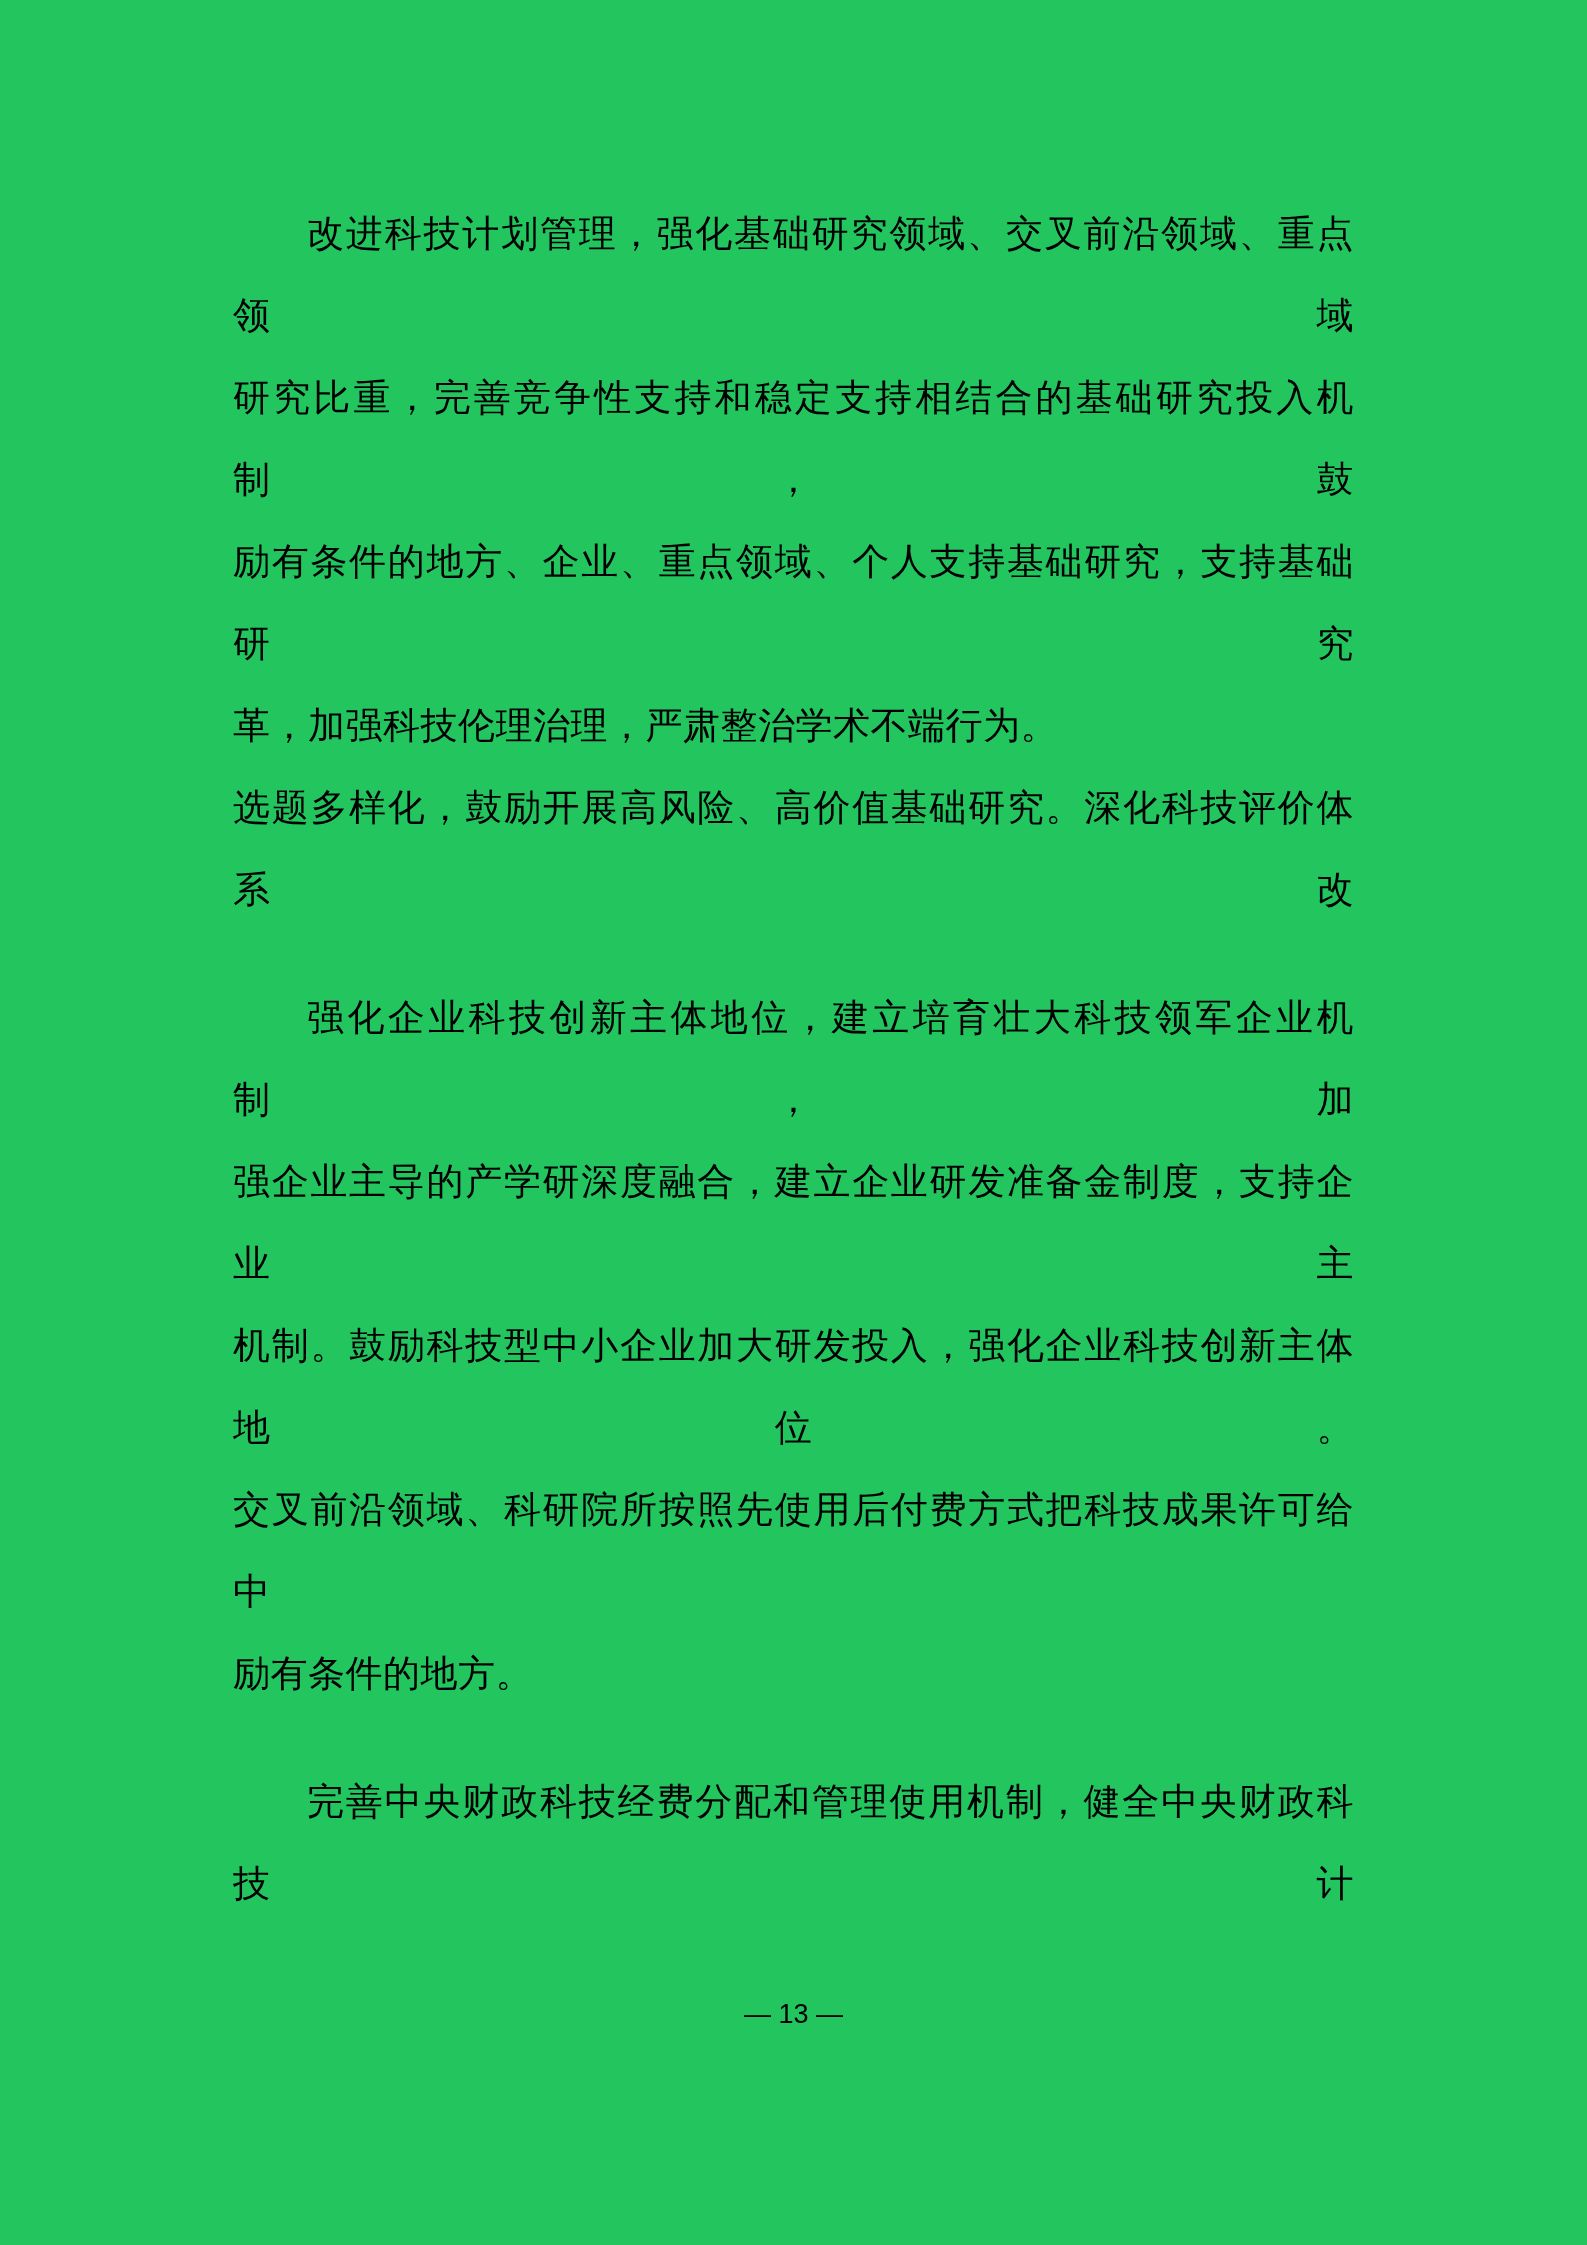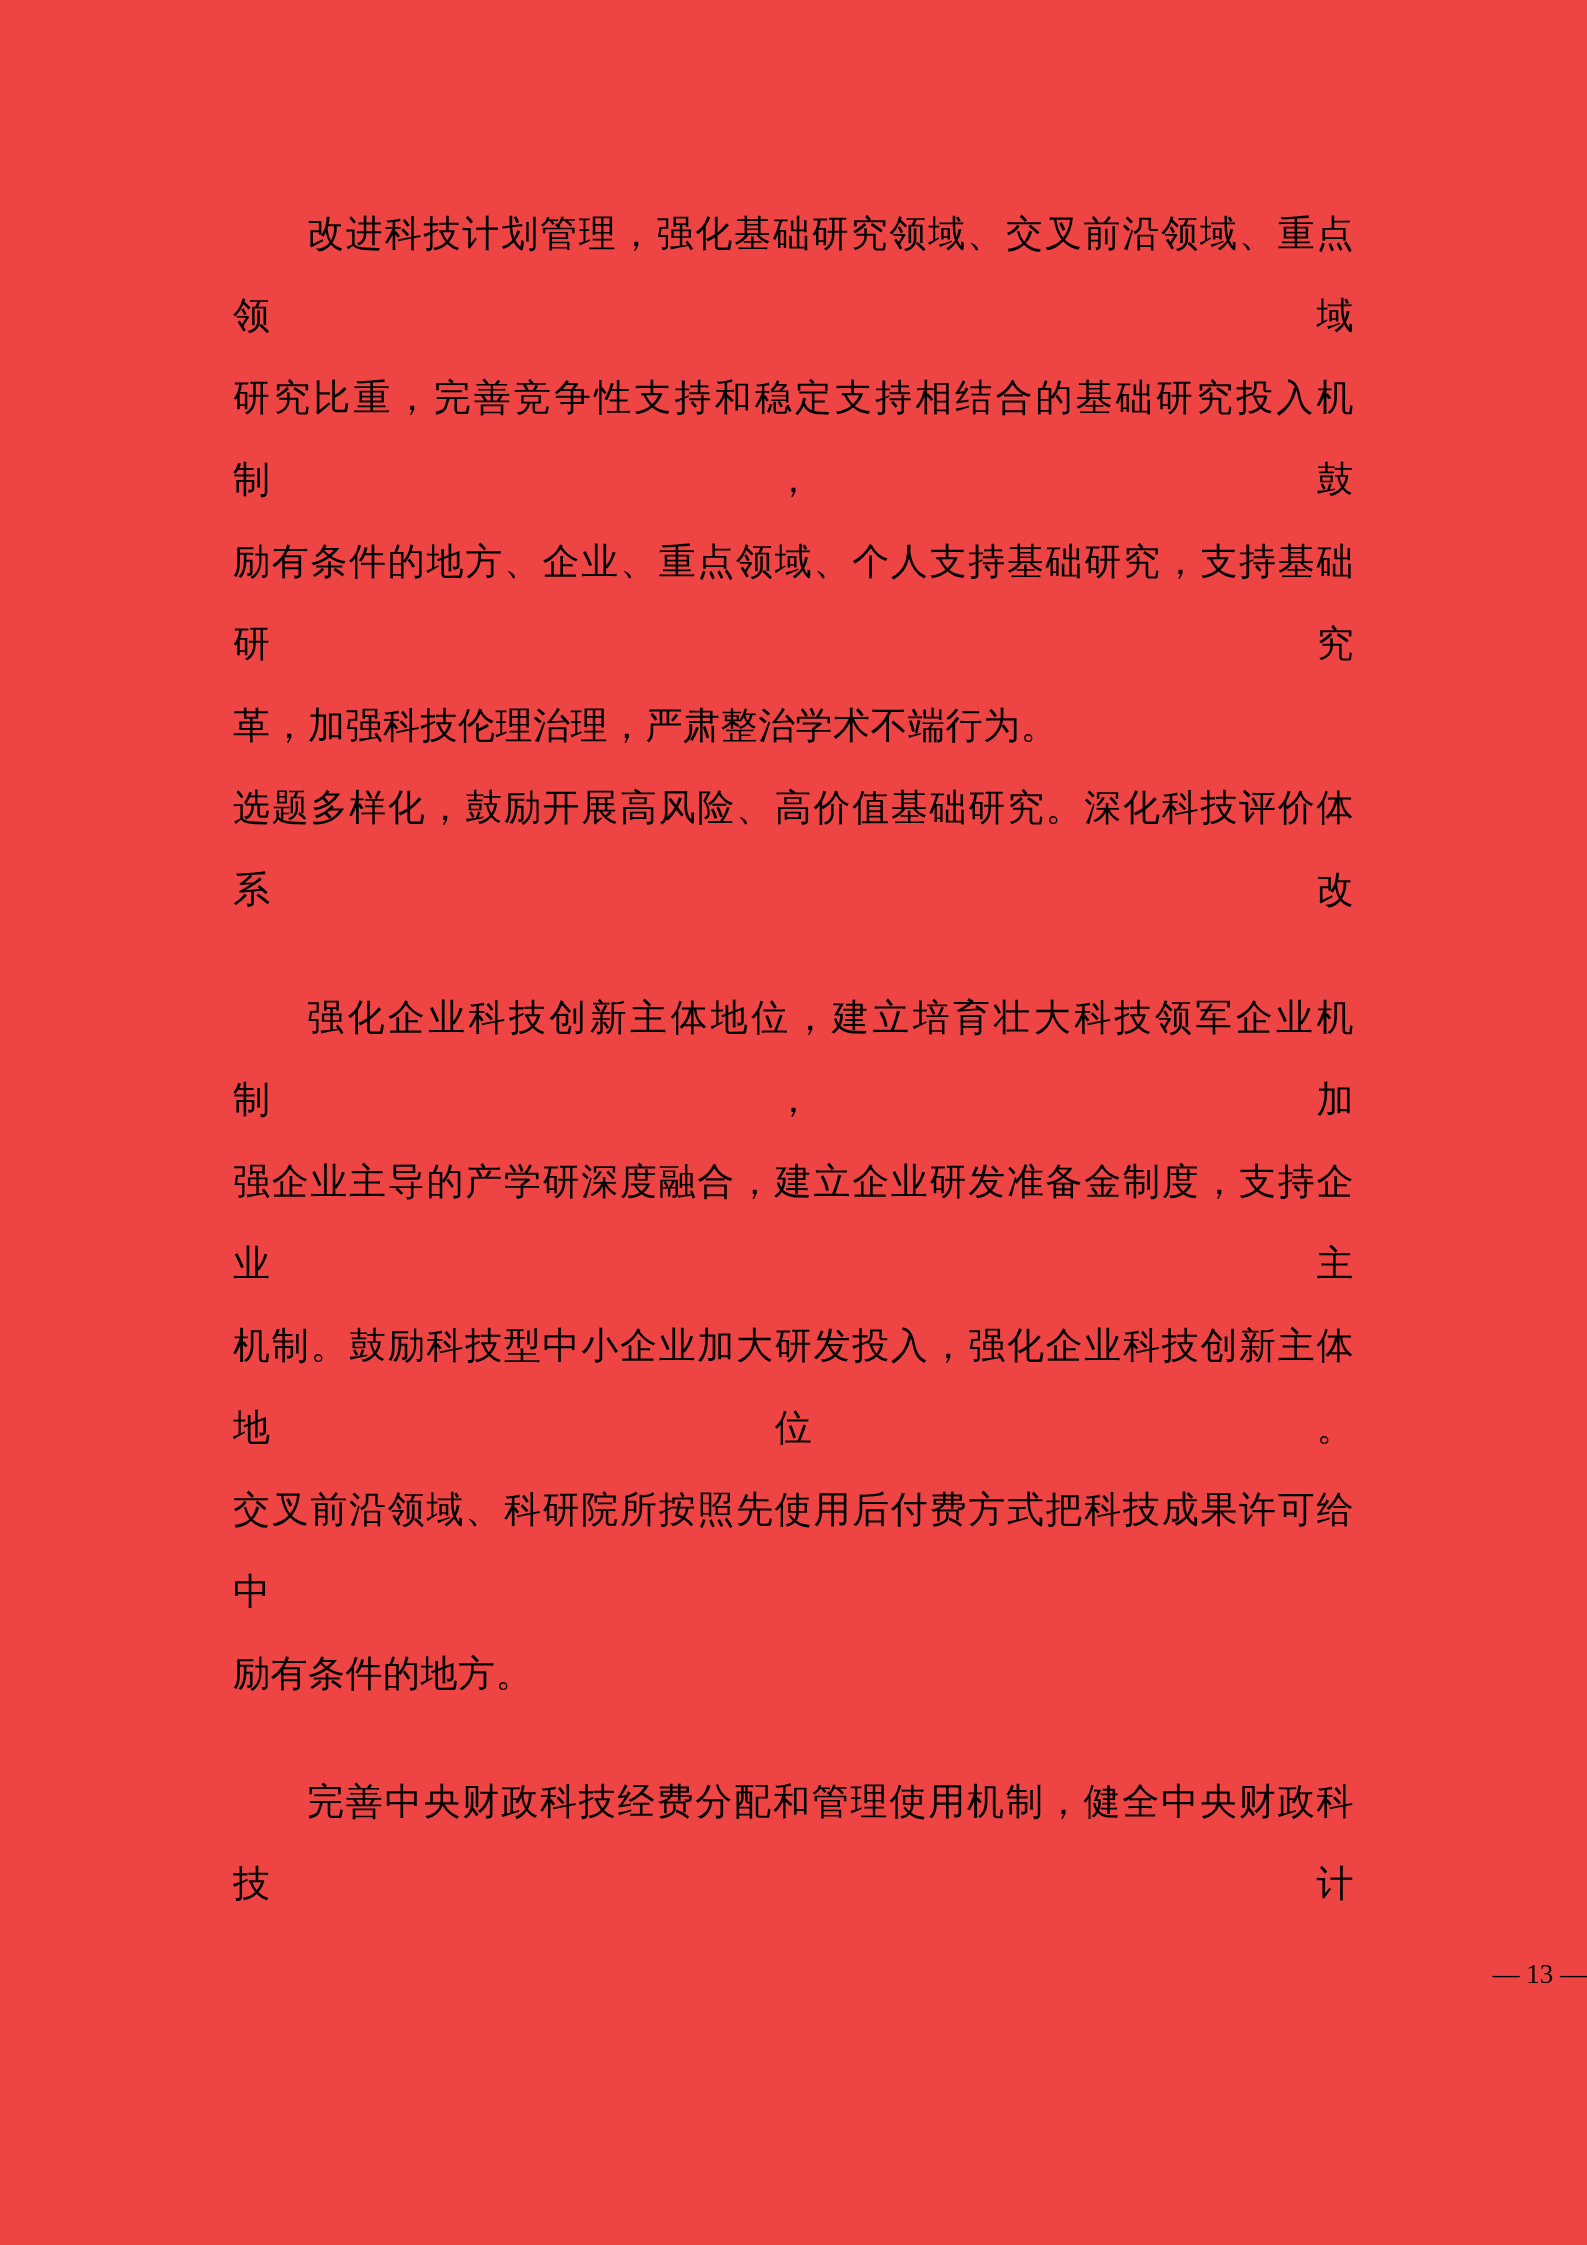--- a/index.html
+++ b/index.html
@@ -4,23 +4,23 @@
 <style>
   html, body {
     margin: 0;
     padding: 0;
     background: #ffffff;
   }
   .page {
     position: relative;
     width: 1587px;
     height: 2245px;
-    background: #ef4444;
+    background: #22c55e;
     color: #000000;
-    font-family: Liberation Serif, serif;
+    font-family: Liberation Sans, sans-serif;
     overflow: hidden;
   }
   .text-block {
     position: absolute;
     left: 233px;
     top: 193px;
     width: 1121px;
   }
   .para {
     margin: 0 0 46px 0;
@@ -32,24 +32,24 @@
   .line {
     text-align: justify;
     text-align-last: justify;
     text-justify: inter-character;
     white-space: normal;
   }
   .line.first { text-indent: 2em; }
   .line.last  { text-align-last: left; }
   .page-number {
     position: absolute;
-    top: 1956px;
+    top: 1996px;
     left: 0;
     width: 100%;
-    text-align: right;
+    text-align: center;
     font-size: 27px;
     line-height: 36px;
     color: #000000;
   }
 </style>
 </head>
 <body>
 
 <div class="page">
   <div class="text-block">

